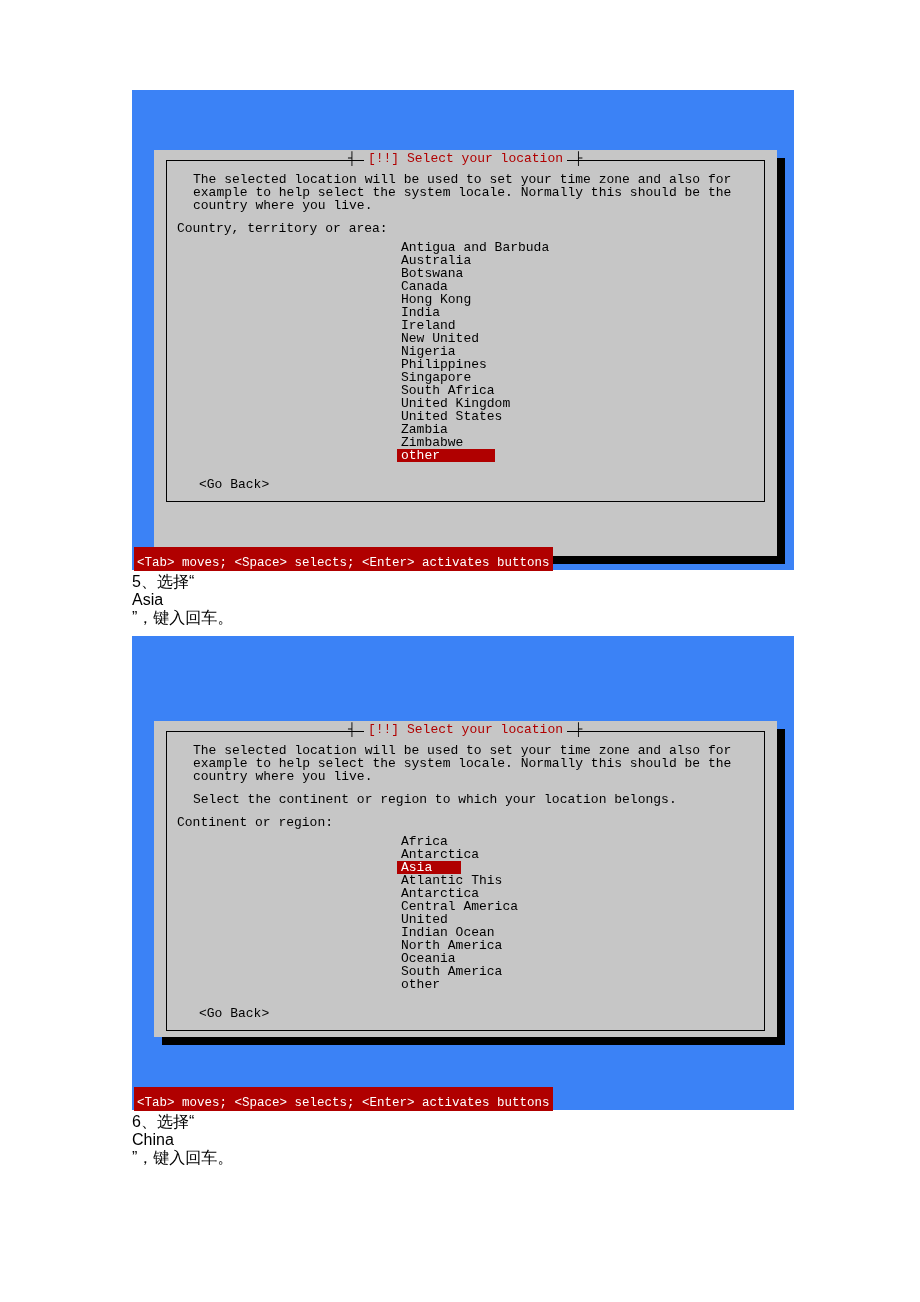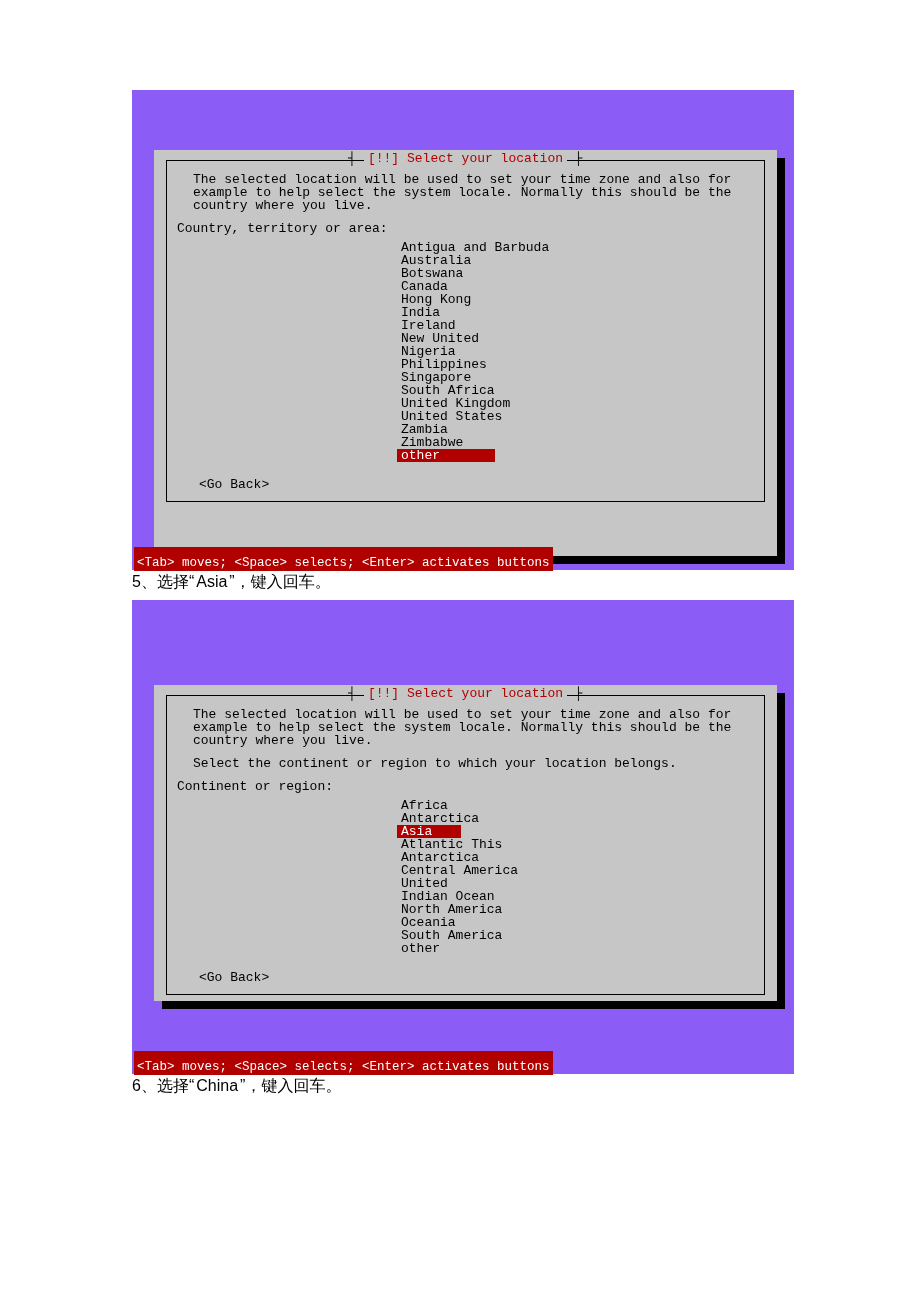--- a/index.html
+++ b/index.html
@@ -6,21 +6,21 @@
     margin: 0;
     background: #ffffff;
     font-family: "Courier New", monospace;
     font-size: 13px;
     line-height: 1.0;
     width: 920px;
     padding-top: 90px;
   }
   .doc-wrap { padding: 0 112px 0 132px;}
   .terminal {
-    background: #8b5cf6;
+    background: #3b82f6;
     width: 662px;
     position: relative;
   }
   .terminal.t1 { height: 480px; }
   .terminal.t2 { height: 474px; }
   .dialog-shadow {
     position: absolute;
     background: #000;
   }
   .dialog {
@@ -56,21 +56,21 @@
   .statusbar {
     position:absolute; left:0; bottom:0;
     color:#fff; font-size:12.5px; padding: 0 0 1px 2px;
   }
   .statusbar-red { background:#b00000; padding:9px 3px 1px 3px;}
   .caption {
     font-family: "Microsoft YaHei","SimSun","Songti SC",sans-serif;
     font-size: 16px;
     color:#000;
     margin: 4px 0 10px 0;
-    display:flex; align-items:baseline; gap:2px;
+    display:flex; align-items:baseline; gap:2px;flex-direction:column;
   }
   .caption .latin { font-family: Arial, sans-serif; }
 </style>
 </head>
 <body>
 
 <div class="doc-wrap">
 
   <div class="terminal t1">
     <div class="dialog-shadow" style="left:30px; top:68px; width:623px; height:406px;"></div>

